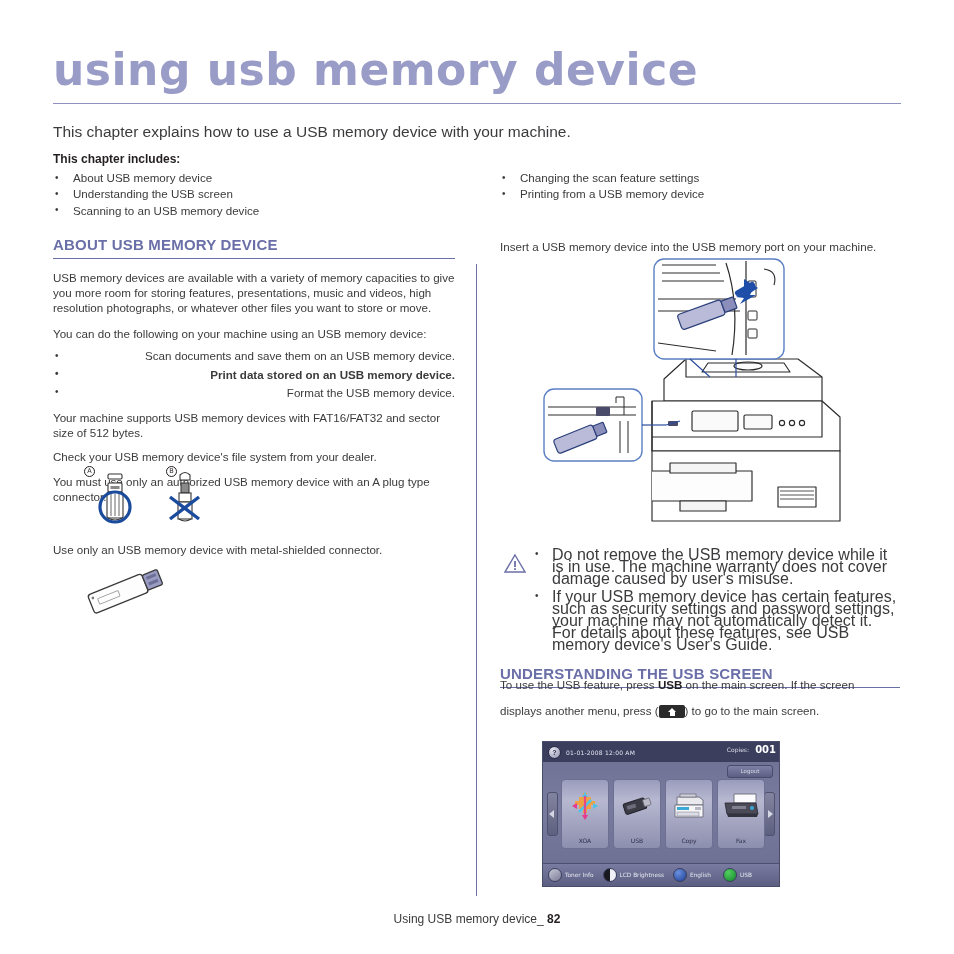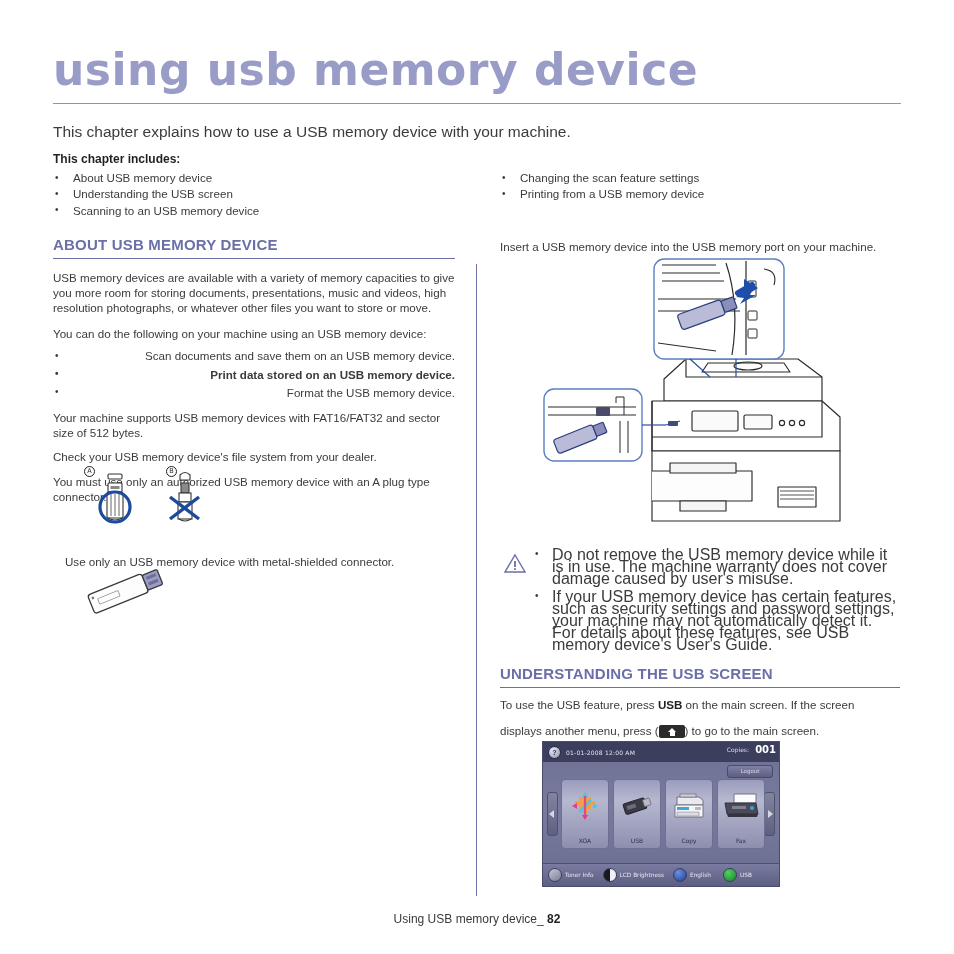--- a/index.html
+++ b/index.html
@@ -203,21 +203,21 @@
   .homekey:before{
     content:"";position:absolute;left:9px;top:3px;
     width:0;height:0;border-left:4px solid transparent;border-right:4px solid transparent;
     border-bottom:4px solid #ffffff;
   }
   .homekey:after{
     content:"";position:absolute;left:11px;top:7px;width:5px;height:4px;background:#ffffff;
   }
 
   .usb-para{
-    position:absolute;left:500px;top:692px;width:400px;
+    position:absolute;left:500px;top:672px;width:400px;
     font-size:11.6px;line-height:26px;color:#3b3b3d;
   }
   .usb-para b{font-weight:bold;color:#231f20;}
 
   
   .footer{
     position:absolute;left:0;top:912px;width:954px;text-align:center;
     font-size:12px;color:#3b3b3d;
   }
   .footer b{font-weight:bold;color:#231f20;text-align:center;}
@@ -248,21 +248,21 @@
     <ul class="plain">
       <li>Changing the scan feature settings</li>
       <li>Printing from a USB memory device</li>
     </ul>
   </div>
 
   <div class="col-divider"></div>
 
   <div class="col-left">
     <h2 class="section">ABOUT USB MEMORY DEVICE</h2>
-    <p class="body">USB memory devices are available with a variety of memory capacities to give you more room for storing documents, presentations, music and videos, high resolution photographs, or whatever other files you want to store or move.</p>
+    <p class="body">USB memory devices are available with a variety of memory capacities to give you more room for storing features, presentations, music and videos, high resolution photographs, or whatever other files you want to store or move.</p>
     <p class="body">You can do the following on your machine using an USB memory device:</p>
     <ul class="plain" style="margin-top:7px;text-align:right;">
       <li style="margin-bottom:2px;">Scan documents and save them on an USB memory device.</li>
       <li style="margin-bottom:2px;font-weight:bold;">Print data stored on an USB memory device.</li>
       <li style="margin-bottom:8px;">Format the USB memory device.</li>
     </ul>
     <p class="body tight">Your machine supports USB memory devices with FAT16/FAT32 and sector size of 512 bytes.</p>
     <p class="body tight">Check your USB memory device's file system from your dealer.</p>
     <p class="body tight">You must use only an authorized USB memory device with an A plug type connector.</p>
   </div>
@@ -289,21 +289,21 @@
       <path d="M96 9 q5 -5 10 0 v5 h-10 z" fill="#fff" stroke="#333" stroke-width="1.1"></path>
       <rect x="97" y="17" width="8" height="10" fill="#8a8a8a" stroke="#333" stroke-width="1"></rect>
       <rect x="95" y="27" width="12" height="9" fill="#fff" stroke="#333" stroke-width="1.1"></rect>
       <rect x="94" y="36" width="14" height="17" fill="#fff" stroke="#333" stroke-width="1.1"></rect>
       <path d="M95 53 q6 4 12 0" fill="none" stroke="#333" stroke-width="1.1"></path>
       <line x1="86" y1="31" x2="115" y2="53" stroke="#1b4b9c" stroke-width="3.4"></line>
       <line x1="115" y1="31" x2="86" y2="53" stroke="#1b4b9c" stroke-width="3.4"></line>
     </svg>
   </div>
 
-  <p class="body" style="position:absolute;left:53px;top:542px;width:402px;margin:12px;">Use only an USB memory device with metal-shielded connector.</p>
+  <p class="body" style="position:absolute;left:53px;top:542px;width:402px;margin:0;">Use only an USB memory device with metal-shielded connector.</p>
 
   <div class="usbstick">
     <svg width="110" height="62" viewBox="0 0 110 62">
       <g transform="rotate(-22 55 31)">
         <rect x="16" y="22" width="58" height="20" rx="3" fill="#fdfdfd" stroke="#3a3a3a" stroke-width="1.3"></rect>
         <rect x="74" y="24" width="16" height="16" rx="1.5" fill="#9a9cc4" stroke="#3a3a3a" stroke-width="1.3"></rect>
         <rect x="77" y="27" width="10" height="3" fill="#6d6f96"></rect>
         <rect x="77" y="33" width="10" height="3" fill="#6d6f96"></rect>
         <rect x="24" y="29" width="22" height="6" rx="1" fill="none" stroke="#9a9a9a" stroke-width="0.9"></rect>
         <circle cx="20" cy="26.5" r="1.3" fill="#777"></circle>

